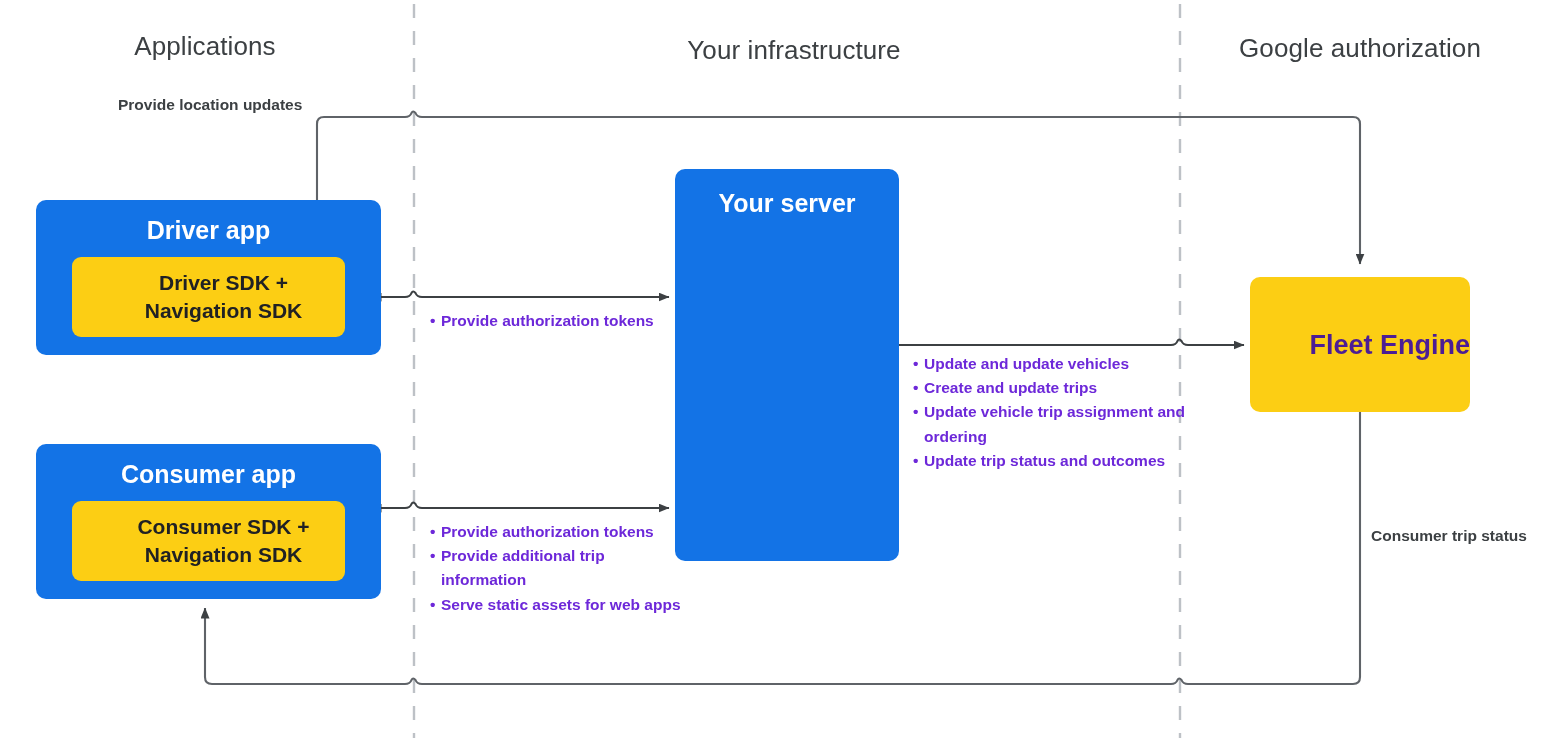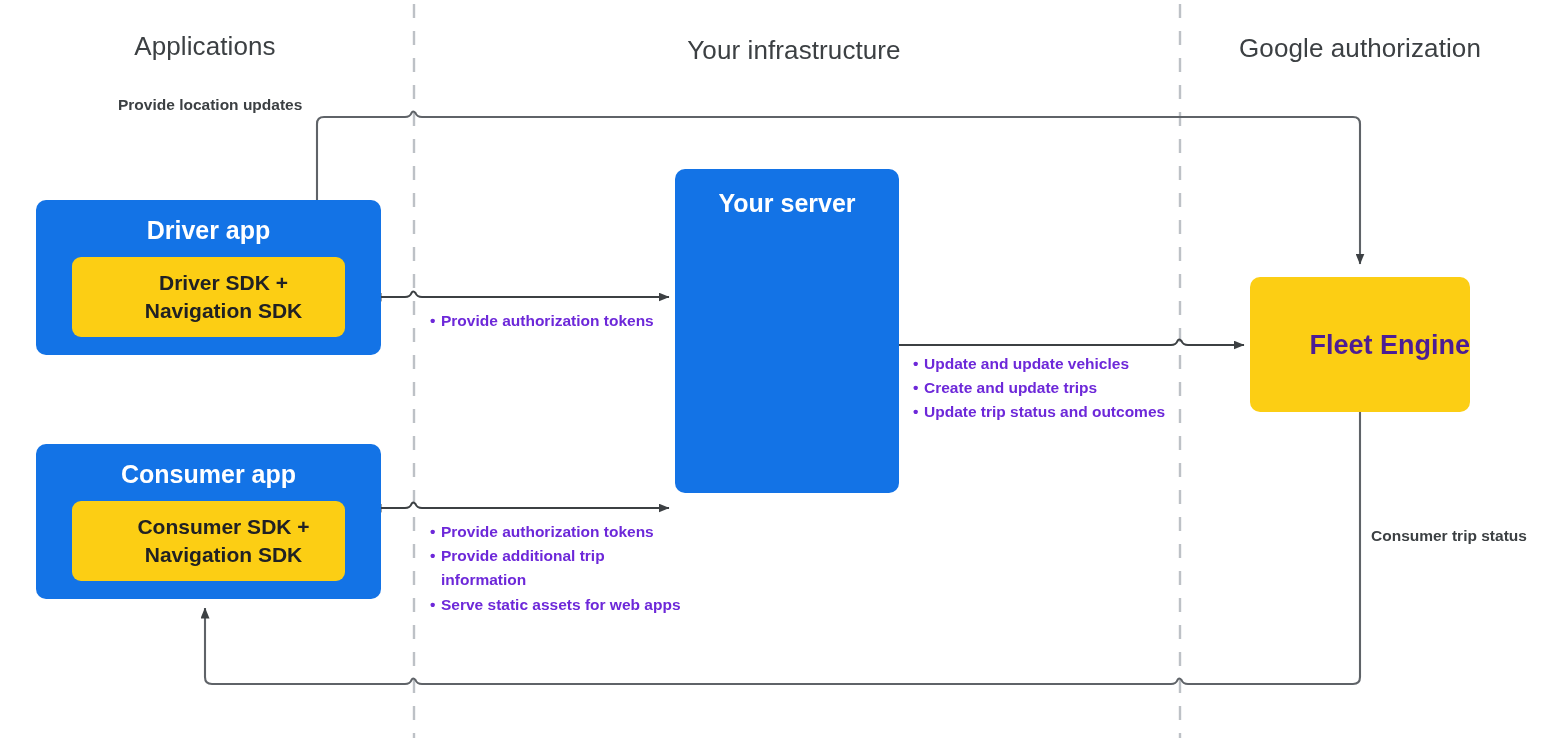--- a/index.html
+++ b/index.html
@@ -169,21 +169,21 @@
   </div>
 
   <div class="node node-blue" style="left:36px; top:444px; width:345px; height:155px;">
     <div class="node-title" style="top:16px;">Consumer app</div>
     <div class="inner-chip" style="left:36px; top:57px; width:273px; height:80px;">
       <div class="inner-chip-label">Consumer SDK +
 Navigation SDK</div>
     </div>
   </div>
 
-  <div class="node node-blue" style="left:675px; top:169px; width:224px; height:324px;">
+  <div class="node node-blue" style="left:675px; top:169px; width:224px; height:392px;">
     <div class="node-title" style="top:20px;">Your server</div>
   </div>
 
   <div class="node node-yellow" style="left:1250px; top:277px; width:220px; height:135px;">
     <div class="fleet-label">Fleet Engine</div>
   </div>
 
   <div class="edge-label" style="left:118px; top:96px;">Provide location updates</div>
 
   <div class="edge-label" style="left:1371px; top:527px;">Consumer trip status</div>
@@ -194,16 +194,17 @@
 
   <div class="bullet-list" style="left:430px; top:520px; width:255px;">
     <div class="bullet-item">Provide authorization tokens</div>
     <div class="bullet-item">Provide additional trip information</div>
     <div class="bullet-item">Serve static assets for web apps</div>
   </div>
 
   <div class="bullet-list bullet-wide" style="left:913px; top:352px; width:275px;">
     <div class="bullet-item">Update and update vehicles</div>
     <div class="bullet-item">Create and update trips</div>
+    <div class="bullet-item">Update vehicle trip assignment and ordering</div>
     <div class="bullet-item">Update trip status and outcomes</div>
   </div>
 
 </div>
 
 </body></html>

